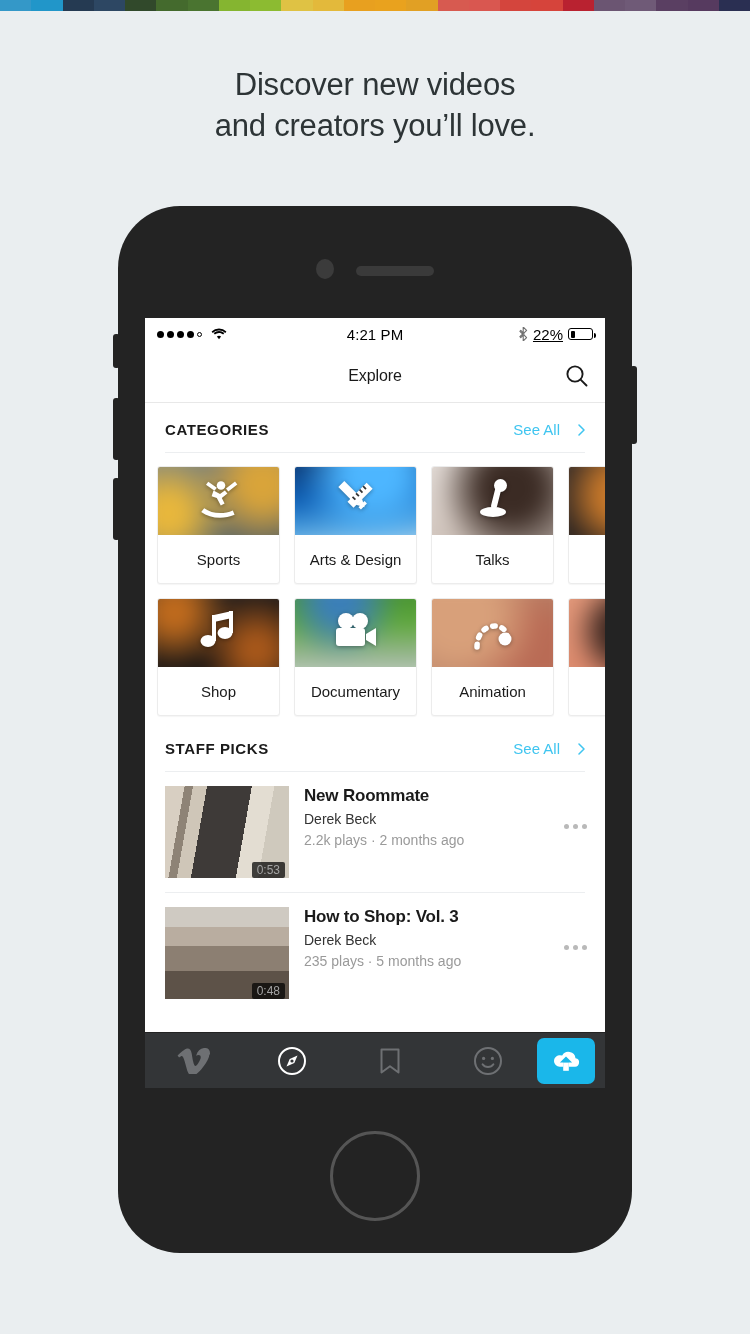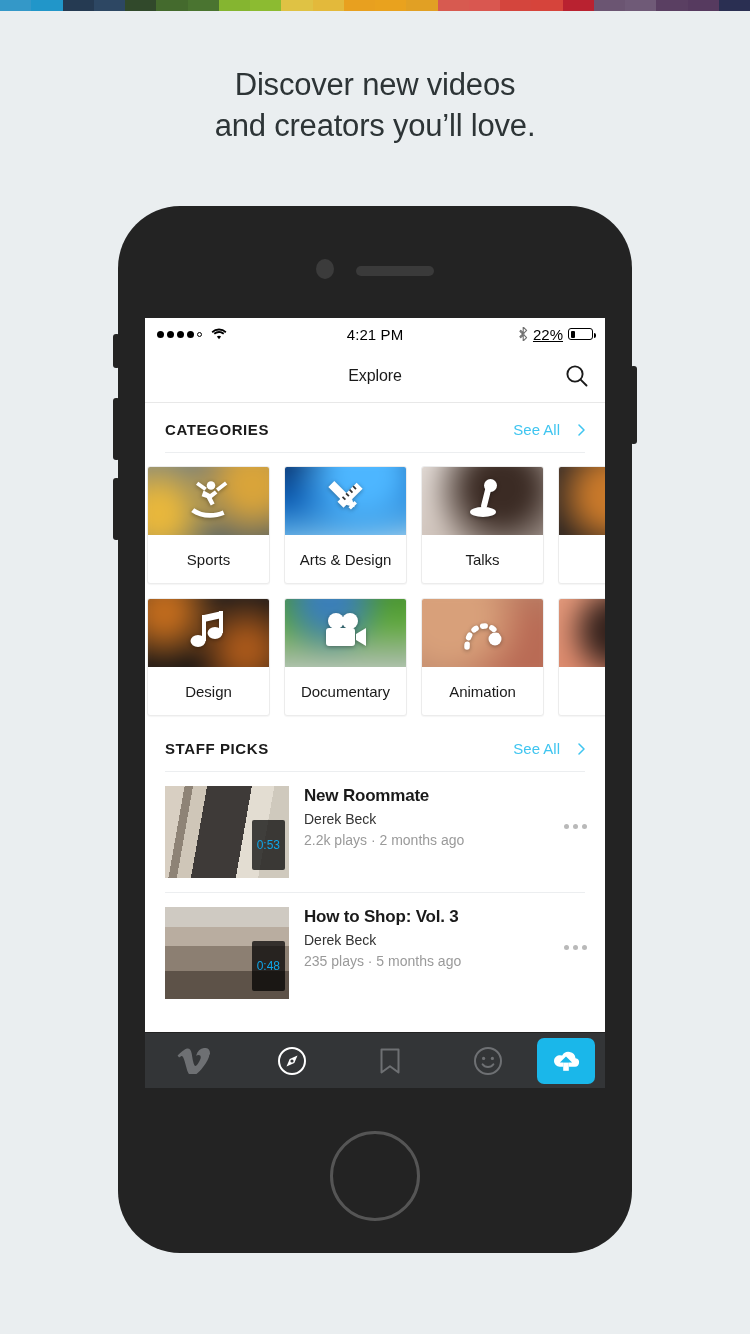--- a/index.html
+++ b/index.html
@@ -81,42 +81,42 @@
   
   .sec-head { display:flex; align-items:flex-end; justify-content:space-between;
               padding:18px 20px 14px 20px; }
   .sec-title { font-size:15px; font-weight:bold; color:#1a1a1a; letter-spacing:0.6px; }
   .see-all { font-size:15px; color:#3fc5f0; display:flex; align-items:center; gap:18px; }
   .chev { width:7px; height:12px; }
 
   .hr { height:1px; background:#eceef0; margin:0 20px; }
 
   
-  .cat-rows { padding:13px 0 0 2px; }
+  .cat-rows { padding:13px 0 0 12px; }
   .cat-row { display:flex; gap:14px; margin-bottom:14px; }
   .cat-card { width:123px; flex:0 0 123px; background:#fff;
               border:1px solid #ececec; border-radius:3px; overflow:hidden;
               box-shadow:0 1px 1px rgba(0,0,0,0.04); }
   .cat-thumb { height:68px; position:relative; overflow:hidden;
                display:flex; align-items:center; justify-content:center; }
   .cat-thumb .glyph { position:relative; z-index:2; filter:drop-shadow(0 1px 2px rgba(0,0,0,.35)); }
   .cat-label { height:48px; display:flex; align-items:center; justify-content:center;
                font-size:15px; color:#1a1a1a; }
 
   
   .bgimg { position:absolute; inset:-18px; filter:blur(9px); }
 
   
   .video-row { display:flex; padding:14px 20px 14px 20px; align-items:flex-start;
                position:relative; }
   .v-thumb { width:124px; height:92px; flex:0 0 124px; position:relative;
              overflow:hidden; background:#222; }
   .v-thumb .ph { position:absolute; inset:0; }
-  .dur { position:absolute; right:4px; bottom:8px; background:rgba(0,0,0,0.72);
-         color:#0ea5e9; font-size:12px; padding:18px 5px; border-radius:2px; }
+  .dur { position:absolute; right:4px; bottom:0; background:rgba(0,0,0,0.72);
+         color:#a3a3a3; font-size:12px; padding:1px 5px; border-radius:2px; }
   .v-meta { padding-left:15px; flex:1; min-width:0; }
   .v-title { font-size:17px; font-weight:bold; color:#1a1a1a; margin-bottom:5px;
              letter-spacing:-0.2px; }
   .v-user { font-size:14px; color:#333; margin-bottom:5px; }
   .v-stats { font-size:14px; color:#9a9a9a; }
   .dots { position:absolute; right:18px; top:52px; display:flex; gap:4px; }
   .dots i { width:5px; height:5px; border-radius:50%; background:#b9b9b9; display:block; }
 
   
   .tabbar { position:absolute; left:0; bottom:0; width:460px; height:56px;
@@ -283,21 +283,21 @@
             <div class="cat-thumb">
               <div class="bgimg" style="background: radial-gradient(circle at 22% 30%, rgb(192, 107, 29) 0px, rgb(192, 107, 29) 10%, transparent 40%), radial-gradient(circle at 74% 66%, rgb(168, 88, 26) 0px, rgb(168, 88, 26) 10%, transparent 42%), linear-gradient(160deg, rgb(42, 35, 32), rgb(18, 15, 14));"></div>
               <div class="glyph"><svg width="40" height="44" viewBox="0 0 40 44">
                   <path d="M15 6 33 2v7L15 13z" fill="#fff"></path>
                   <rect x="13" y="6" width="4" height="26" fill="#fff"></rect>
                   <rect x="30" y="2" width="4" height="22" fill="#fff"></rect>
                   <ellipse cx="9" cy="32" rx="7.5" ry="6" fill="#fff"></ellipse>
                   <ellipse cx="26" cy="24" rx="7.5" ry="6" fill="#fff"></ellipse>
                 </svg></div>
             </div>
-            <div class="cat-label">Design</div>
+            <div class="cat-label">Shop</div>
           </div>
           <div class="cat-card">
             <div class="cat-thumb">
               <div class="bgimg" style="background: radial-gradient(circle at 40% 20%, rgb(59, 127, 184) 0px, rgb(59, 127, 184) 14%, transparent 46%), linear-gradient(rgb(63, 138, 46) 0%, rgb(95, 168, 60) 40%, rgb(159, 184, 155) 76%, rgb(205, 213, 207) 100%);"></div>
               <div class="glyph"><svg width="50" height="38" viewBox="0 0 50 38">
                   <circle cx="15" cy="9" r="8" fill="#fff"></circle>
                   <circle cx="29" cy="9" r="8" fill="#fff"></circle>
                   <rect x="5" y="16" width="29" height="18" rx="3" fill="#fff"></rect>
                   <path d="M35 22l10-6v18l-10-6z" fill="#fff"></path>
                 </svg></div>

